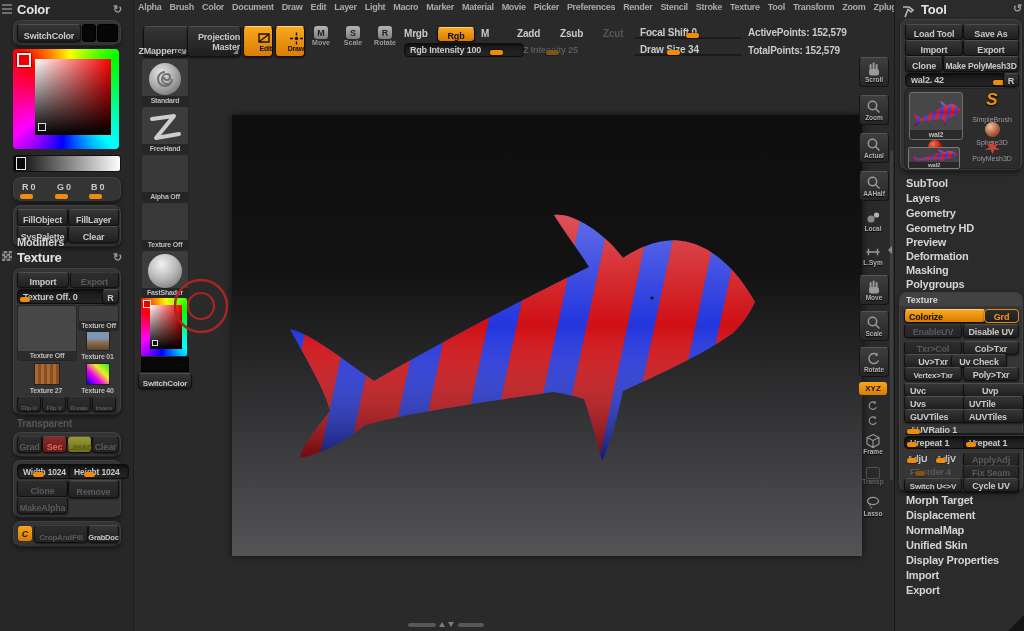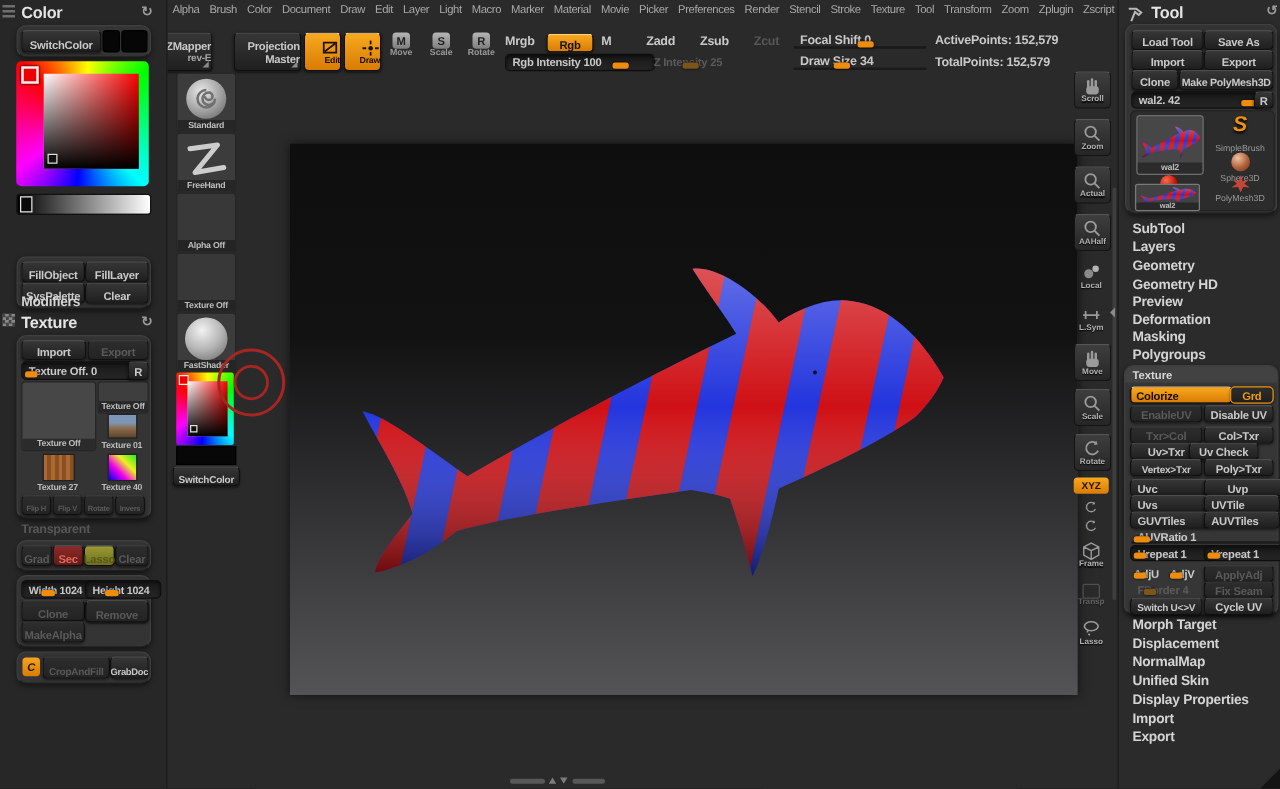--- a/index.html
+++ b/index.html
@@ -11,21 +11,21 @@
   .btn.oline{background:linear-gradient(#2d2d2d,#1f1f1f);color:#f29a12;border:1px solid #e78e0e}
   .sl{position:absolute;background:linear-gradient(#181818,#262626);border:1px solid #0e0e0e;border-radius:4px;color:#c9c9c9;font-size:9px;font-weight:bold;display:flex;align-items:center;padding:0 5px;box-shadow:inset 0 1px 3px rgba(0,0,0,.6);white-space:nowrap;letter-spacing:-.2px}
   .sl .h{position:absolute;bottom:1px;width:13px;height:5px;border-radius:2px;background:#f08c0c;box-shadow:0 0 2px #000}
   .sl.dis{color:#5a5a5a}.sl.dis .h{background:#7e5518}
   .grp{position:absolute;background:#343434;border:1px solid #404040;border-bottom-color:#202020;border-radius:8px;box-shadow:0 2px 4px rgba(0,0,0,.45)}
   .title{position:absolute;font-size:13px;font-weight:bold;color:#e4e4e4;letter-spacing:-.2px}
   .sect{position:absolute;font-size:11px;font-weight:bold;color:#d4d4d4;letter-spacing:-.2px}
   .flat{position:absolute;font-size:10px;font-weight:bold;color:#c9c9c9;letter-spacing:-.2px;white-space:nowrap}
   .flat.dis{color:#565656}
   .menu{position:absolute;left:138px;top:0;height:14px;display:flex;align-items:center;gap:8px}
-  .menu span{font-size:9px;font-weight:normal;color:#a9a9a9;letter-spacing:-.3px;white-space:nowrap}
+  .menu span{font-size:9px;font-weight:bold;color:#a9a9a9;letter-spacing:-.3px;white-space:nowrap}
   .thumb{position:absolute;background:#3c3c3c;border:1px solid #262626;border-radius:3px;overflow:hidden}
   .lb{position:absolute;left:0;right:0;bottom:0;text-align:center;font-size:7px;font-weight:bold;color:#bdbdbd;background:rgba(20,20,20,.55);padding:1px 0;letter-spacing:-.2px}
   .tinysect{font-size:7px;color:#9a9a9a}
   .trayb{position:absolute;left:859px;width:28px;height:28px;display:flex;flex-direction:column;align-items:center;justify-content:center;border-radius:4px}
   .trayb.raised{background:linear-gradient(#3e3e3e,#262626);border:1px solid #141414;border-top-color:#555}
   .trayb .tl{font-size:6.5px;font-weight:bold;color:#b3b3b3;margin-top:-1px;text-shadow:0 1px 1px #000}
   .trayb svg{display:block}
   .ball{border-radius:50%}
   .refresh{position:absolute;color:#9a9a9a;font-size:11px;font-weight:bold}
 </style>
@@ -108,21 +108,21 @@
     <span>Stencil</span>
     <span>Stroke</span>
     <span>Texture</span>
     <span>Tool</span>
     <span>Transform</span>
     <span>Zoom</span>
     <span>Zplugin</span>
     <span>Zscript</span>
   </div>
 
-  <div class="btn" style="left:124px;top:26px;width:44px;height:29px;flex-direction:column;line-height:10px">
+  <div class="btn" style="left:143px;top:26px;width:44px;height:29px;flex-direction:row;line-height:10px">
     <span>ZMapper</span>
     <span style="font-size:8px;color:#a8a8a8">rev-E</span>
     <i class="abs" style="right:2px;bottom:2px;border-left:5px solid transparent;border-bottom:5px solid #8a8a8a"></i>
   </div>
   <div class="btn" style="left:187px;top:26px;width:52px;height:29px;flex-direction:column;line-height:10px">
     <span>Projection</span>
     <span>Master</span>
     <i class="abs" style="right:2px;bottom:2px;border-left:5px solid transparent;border-bottom:5px solid #8a8a8a"></i>
   </div>
 
@@ -213,20 +213,28 @@
       <i class="abs" style="left:4px;top:4px;width:10px;height:10px;background:#e00;border:2px solid #eee;box-shadow:0 0 2px #000"></i>
       <div class="abs" style="left:22px;top:10px;width:76px;height:76px;background:linear-gradient(to top,#000,rgba(0,0,0,0)),linear-gradient(to right,#fff,#f00)">
         <i class="abs" style="left:3px;bottom:4px;width:6px;height:6px;background:#111;border:1px solid #ddd"></i>
       </div>
     </div>
 
     <div class="abs" style="left:13px;top:155px;width:106px;height:15px;border-radius:3px;background:linear-gradient(to right,#000,#fff);border:1px solid #111">
       <i class="abs" style="left:2px;top:1px;width:8px;height:11px;background:#0a0a0a;border:1px solid #e8e8e8"></i>
     </div>
 
+    <div class="grp" style="left:13px;top:177px;width:106px;height:23px">
+      <span class="flat" style="left:8px;top:4px;font-size:9px">R 0</span>
+      <span class="flat" style="left:43px;top:4px;font-size:9px">G 0</span>
+      <span class="flat" style="left:77px;top:4px;font-size:9px">B 0</span>
+      <i class="abs" style="left:6px;bottom:2px;width:13px;height:5px;border-radius:2px;background:#f08c0c"></i>
+      <i class="abs" style="left:41px;bottom:2px;width:13px;height:5px;border-radius:2px;background:#f08c0c"></i>
+      <i class="abs" style="left:75px;bottom:2px;width:13px;height:5px;border-radius:2px;background:#f08c0c"></i>
+    </div>
 
     <div class="grp" style="left:13px;top:205px;width:106px;height:40px">
       <div class="btn" style="left:3px;top:3px;width:49px;height:15px">
           <span>FillObject</span>
         </div>
       <div class="btn" style="left:54px;top:3px;width:49px;height:15px">
           <span>FillLayer</span>
         </div>
       <div class="btn" style="left:3px;top:20px;width:49px;height:15px">
           <span>SysPalette</span>

